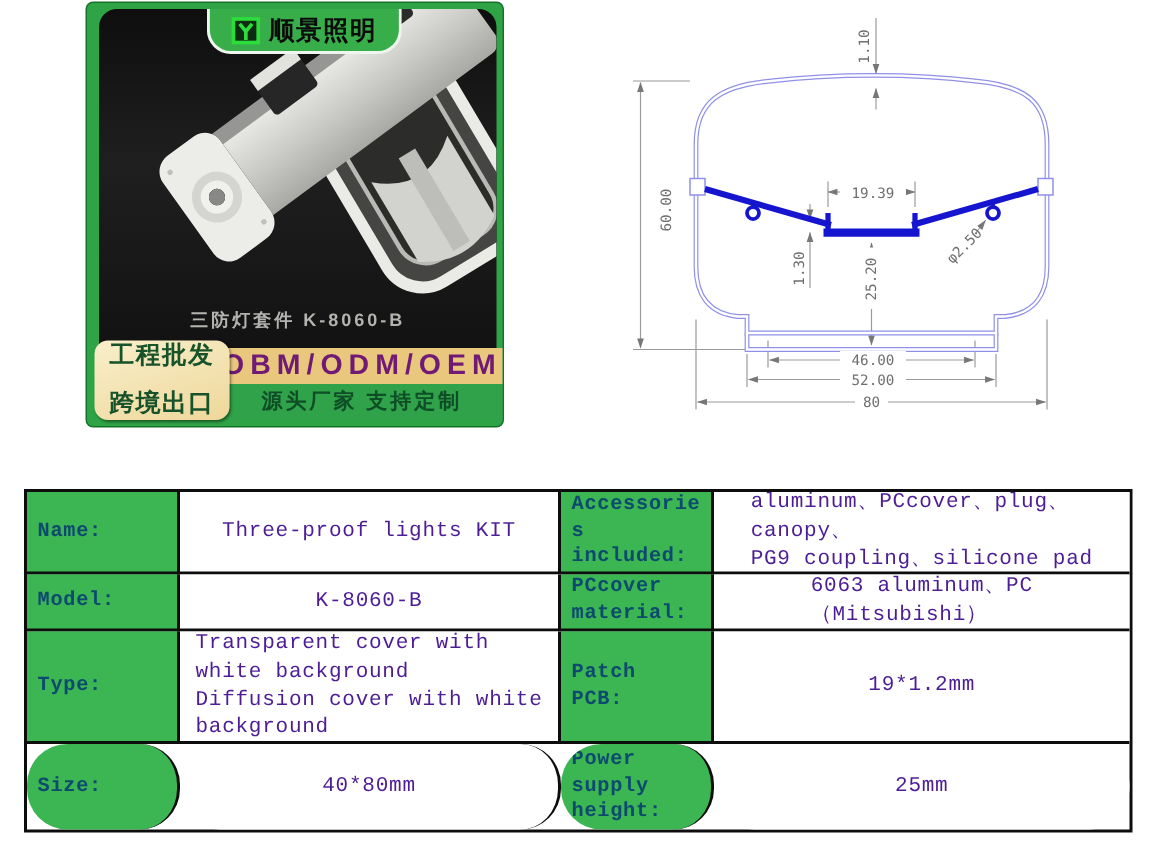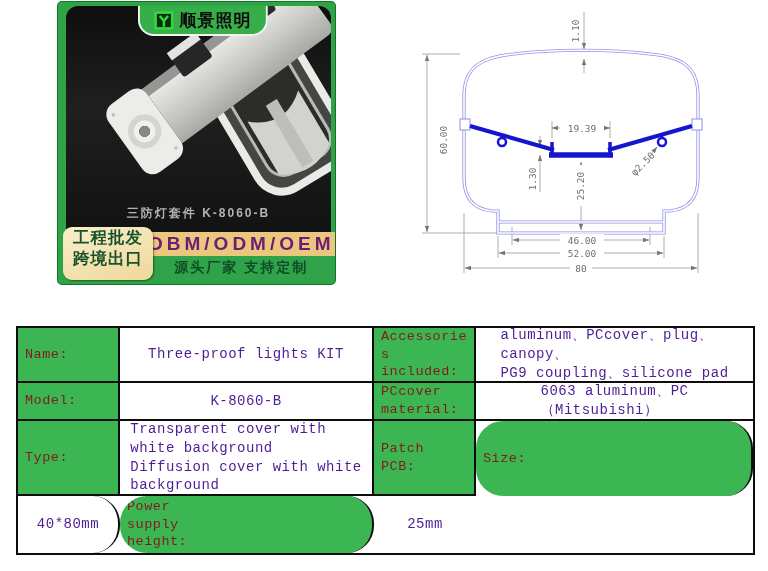--- a/index.html
+++ b/index.html
@@ -17,21 +17,21 @@
         color:#b3b3b0;font-size:12px;font-weight:bold;letter-spacing:2px;}
   .brand-tab{position:absolute;left:50%;top:0;transform:translateX(-47%);
         height:28px;padding:0 14px;background:#38ae4b;
         border:2px solid #eef6ee;border-top:none;border-radius:0 0 16px 16px;
         display:flex;align-items:center;gap:6px;z-index:3;}
   .brand-text{color:#0b0b0b;font-weight:bold;font-size:17px;letter-spacing:1px;white-space:nowrap;}
   .banner{position:absolute;left:4px;right:4px;bottom:4px;height:48px;display:flex;}
   .badge{position:absolute;left:1px;top:-5px;width:90px;height:53px;
         background:linear-gradient(160deg,#f9efcb,#eed79a);border-radius:9px;
         box-shadow:1px 1px 2px rgba(0,0,0,.45);display:flex;flex-direction:column;
-        align-items:center;justify-content:flex-start;z-index:2;}
+        align-items:center;justify-content:space-between;z-index:2;}
   .badge div{color:#17522a;font-weight:bold;font-size:16.5px;line-height:1.25;letter-spacing:1px;}
   .strips{margin-left:86px;flex:1;display:flex;flex-direction:column;}
   .strip-oem{height:24px;background:#e9c87d;color:#701a75;font-weight:bold;font-size:19px;
         letter-spacing:4px;display:flex;align-items:center;justify-content:center;}
   .strip-factory{height:24px;background:#2fa24a;color:#0f4d26;font-weight:bold;font-size:14px;
         letter-spacing:2px;display:flex;align-items:center;justify-content:center;}
 
   
   .drawing{position:absolute;left:400px;top:0;width:368px;height:300px;}
   .cad text{fill:#6f6f6f;font-size:9.5px;font-family:"DejaVu Sans Mono",monospace;text-anchor:middle;}
@@ -39,21 +39,21 @@
   
   .spec-table{position:absolute;left:16px;top:326px;width:735px;
         display:grid;grid-template-columns:102px 254px 102px 277px;
         grid-template-rows:55px 38px 75px 57px;
         border:2px solid #0d0d0d;box-sizing:content-box;
         font-family:"Liberation Mono","DejaVu Sans Mono",monospace;}
   .cell{border-right:2px solid #0d0d0d;border-bottom:2px solid #0d0d0d;
         display:flex;align-items:center;white-space:pre-line;overflow:hidden;}
   .cell.last-col{border-right:none;}
   .cell.last-row{border-bottom:none;border-radius:27px;}
-  .lbl{background:#3cb553;color:#7f1d1d;font-weight:normal;font-size:13.5px;
+  .lbl{background:#3cb553;color:#0c4a6e;font-weight:bold;font-size:13.5px;
         padding:2px 3px 2px 7px;line-height:1.3;letter-spacing:.5px;text-align:left;}
   .val{background:#fff;color:#4c1d95;font-weight:normal;font-size:14px;
         justify-content:center;text-align:left;line-height:1.35;letter-spacing:.5px;padding:2px 4px;}
 </style>
 </head>
 <body>
 
 <div class="page">
 
   <div class="card">
@@ -202,20 +202,21 @@
     <div class="cell val last-col">6063 aluminum、PC
 （Mitsubishi）</div>
 
     <div class="cell lbl">Type:</div>
     <div class="cell val">Transparent cover with
 white background
 Diffusion cover with white
 background</div>
     <div class="cell lbl">Patch
 PCB:</div>
+    <div class="cell val last-col">19*1.2mm</div>
 
     <div class="cell lbl last-row">Size:</div>
     <div class="cell val last-row">40*80mm</div>
     <div class="cell lbl last-row">Power
 supply
 height:</div>
     <div class="cell val last-row last-col">25mm</div>
   </div>
 
 </div>

